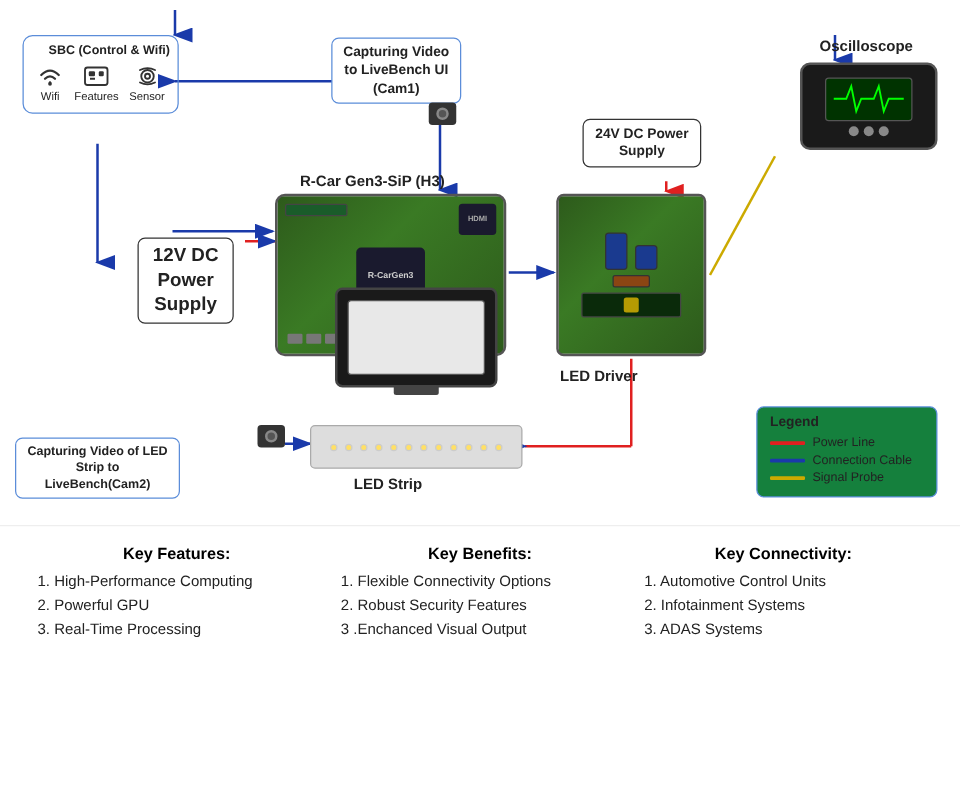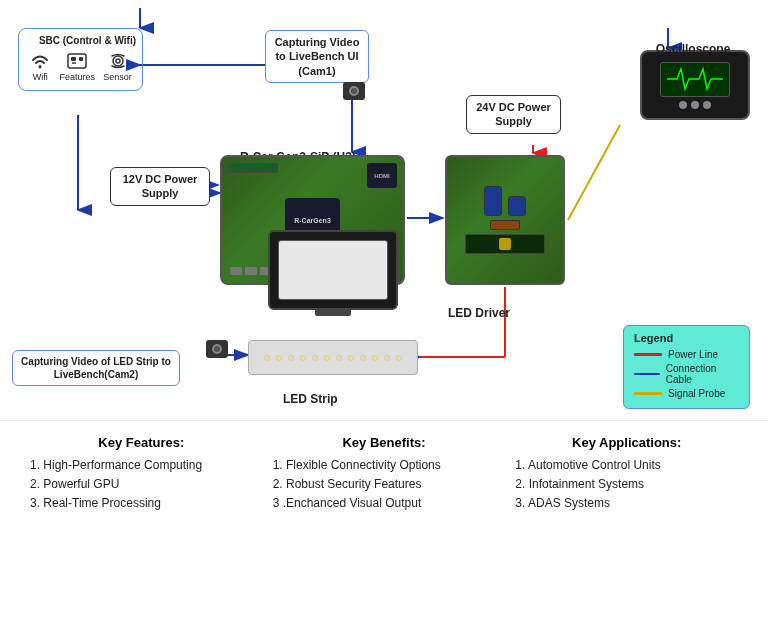--- a/index.html
+++ b/index.html
@@ -257,24 +257,24 @@
     .cam-lens {
       width: 10px; height: 10px;
       background: #555;
       border-radius: 50%;
       border: 2px solid #888;
     }
 
     .legend-box {
       position: absolute;
       top: 325px; right: 18px;
-      width: 127px;
+      width: 145px;
       border: 1.5px solid #5b8dd9;
       border-radius: 6px;
-      background: #5eead4;
+      background: #15803d;
       padding: 6px 10px;
     }
 
     .legend-title {
       font-size: 11px;
       font-weight: bold;
       margin-bottom: 5px;
       color: #222;
     }
 
@@ -294,21 +294,20 @@
     }
 
     
     .label-text {
       position: absolute;
       text-align: center;
       font-size: 11px;
       font-weight: 600;
       color: #222;
       line-height: 1.3;
-      margin-top: 12px;
     }
   </style>
 </head>
 <body>
 
 <div class="diagram-area">
 
   <svg class="arrows-svg">
 
     <defs>
@@ -443,21 +442,21 @@
     <div style="display:flex; gap:6px; align-items:flex-end;">
       <div class="capacitor"></div>
       <div class="capacitor" style="height:20px;"></div>
     </div>
     <div class="resistor"></div>
     <div style="width:80px; height:20px; background:#0a2a0a; border:1px solid #444; border-radius:2px; display:flex; align-items:center; justify-content:center;">
       <div style="width:12px; height:12px; background:#ffcc00; border-radius:2px; opacity:0.7;"></div>
     </div>
   </div>
 
-  <div class="box" style="top: 167px; left: 110px; width: 100px; font-size: 11px; border-color: #333;">
+  <div class="box" style="top: 190px; left: 110px; width: 77px; font-size: 15px; border-color: #333;">
     <span>12V DC
 Power Supply</span>
   </div>
 
 
   <div class="oscilloscope-box">
     <div class="osc-screen">
       <svg width="60" height="28">
         <path d="M2,14 L12,14 L16,4 L20,24 L24,14 L34,14 L38,4 L42,24 L46,14 L58,14" fill="none" stroke="#00ff00" stroke-width="1.5"></path>
       </svg>
@@ -509,21 +508,21 @@
   </div>
 
   <div class="label-text" style="top: 380px; left: 283px; font-size: 12px; font-weight: bold;">
     <span>LED Strip</span>
   </div>
 
   <div class="cam-icon" style="top: 340px; left: 206px;">
     <div class="cam-lens"></div>
   </div>
 
-  <div class="box" style="top: 350px; left: 12px; width: 168px; font-size: 10px;">
+  <div class="box" style="top: 350px; left: 12px; width: 132px; font-size: 10px;">
     <span>Capturing Video of LED Strip to
 LiveBench(Cam2)</span>
   </div>
 
   <div class="legend-box">
     <div class="legend-title">Legend</div>
     <div class="legend-item">
       <div class="legend-line" style="background-color: #e02020;"></div>
       <span>Power Line</span>
     </div>
@@ -546,18 +545,18 @@
     <p>2. Powerful GPU</p>
     <p>3. Real-Time Processing</p>
   </div>
   <div class="bottom-col">
     <h3>Key Benefits:</h3>
     <p>1. Flexible Connectivity Options</p>
     <p>2. Robust Security Features</p>
     <p>3 .Enchanced Visual Output</p>
   </div>
   <div class="bottom-col">
-    <h3>Key Applications:</h3>
+    <h3>Key Connectivity:</h3>
     <p>1. Automotive Control Units</p>
     <p>2. Infotainment Systems</p>
     <p>3. ADAS Systems</p>
   </div>
 </div>
 
 </body></html>

